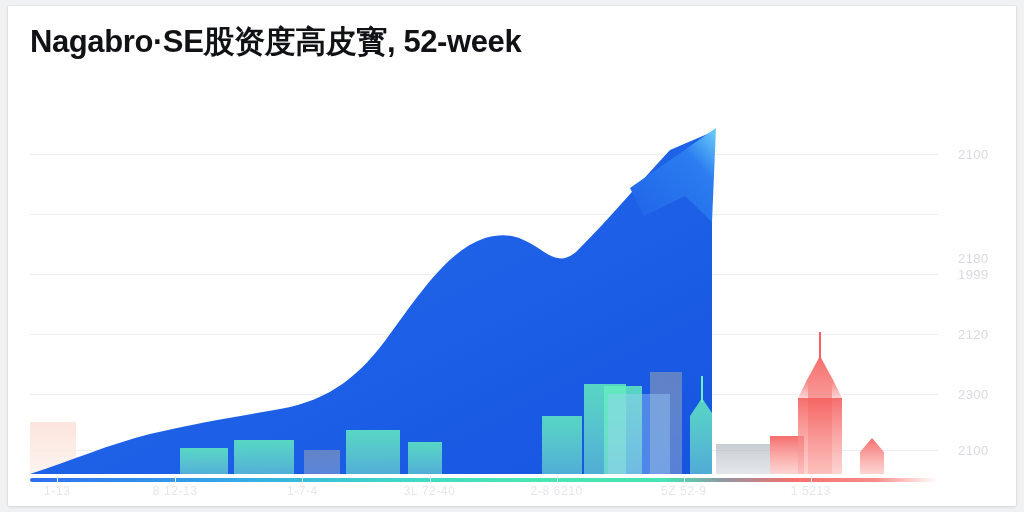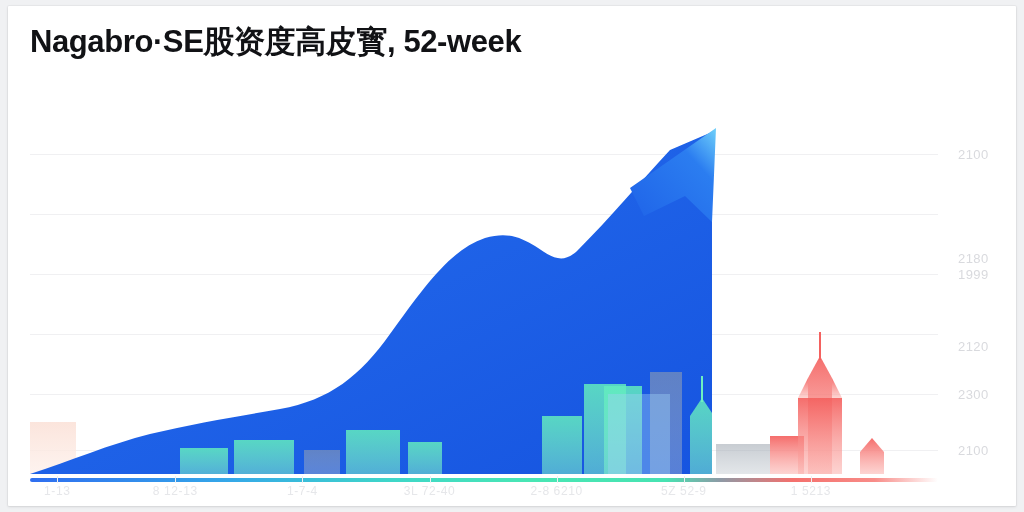--- a/index.html
+++ b/index.html
@@ -149,21 +149,21 @@
 
         <path fill="url(#gRed)" d="M830,326 L842,312 L854,326 L854,348 L830,348 Z"></path>
       </g>
     </svg>
   </div>
 
   <div id="y-axis">
       <div class="ytick" style="top: 8%;">2100</div>
       <div class="ytick" style="top: 25%; margin-top: 44px;">2180</div>
       <div class="ytick" style="top: 42%;">1999</div>
-      <div class="ytick" style="top: 59%; margin-top: 12px;">2120</div>
+      <div class="ytick" style="top: 59%;">2120</div>
       <div class="ytick" style="top: 76%;">2300</div>
       <div class="ytick" style="top: 92%;">2100</div>
     </div>
 
   <div id="x-bar"></div>
   <div id="x-axis">
       <div class="xnotch" style="left: 3%;"></div>
       <div class="xtick" style="left: 3%;">1-13</div>
       <div class="xnotch" style="left: 16%;"></div>
       <div class="xtick" style="left: 16%;">8 12-13</div>

